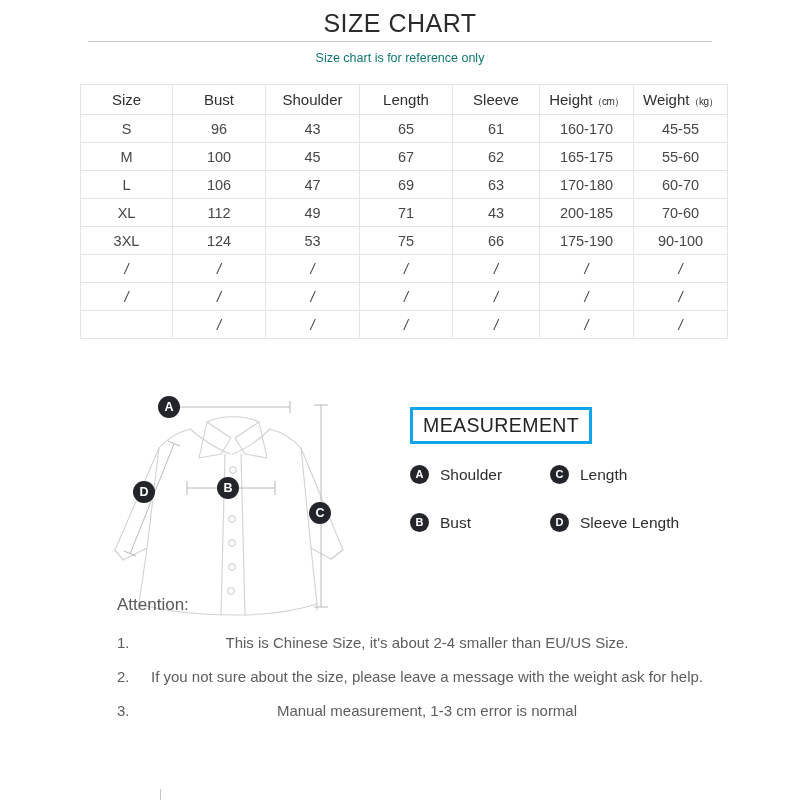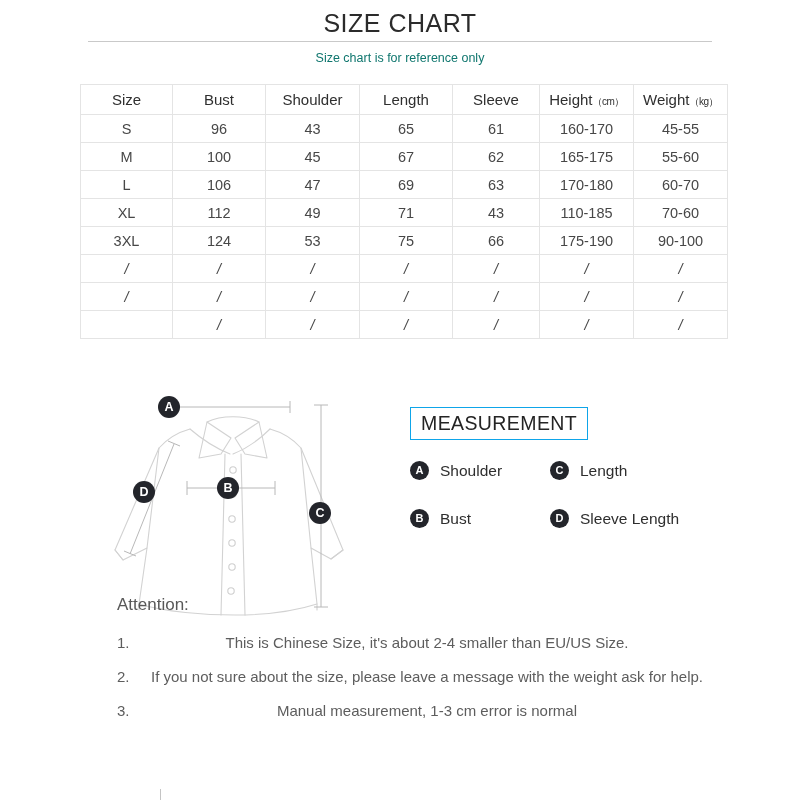--- a/index.html
+++ b/index.html
@@ -105,21 +105,21 @@
   #marker-d { left: 133px; top: 481px; }
 
   
   #measurement-panel {
     position: absolute;
     left: 410px; top: 407px;
     width: 300px;
   }
   #measurement-title-box {
     display: inline-block;
-    border: 1px solid #0ea5e9;
+    border: 3px solid #0ea5e9;
     padding: 4px 10px 5px 10px;
   }
   #measurement-title {
     font-size: 19.5px;
     color: #242424;
     letter-spacing: 0.4px;
     line-height: 22px;
   }
   #legend-grid {
     margin-top: 21px;
@@ -232,21 +232,21 @@
           <td>63</td>
           <td>170-180</td>
           <td>60-70</td>
         </tr>
         <tr>
           <td>XL</td>
           <td>112</td>
           <td>49</td>
           <td>71</td>
           <td>43</td>
-          <td>110-185</td>
+          <td>200-185</td>
           <td>70-60</td>
         </tr>
         <tr>
           <td>3XL</td>
           <td>124</td>
           <td>53</td>
           <td>75</td>
           <td>66</td>
           <td>175-190</td>
           <td>90-100</td>

